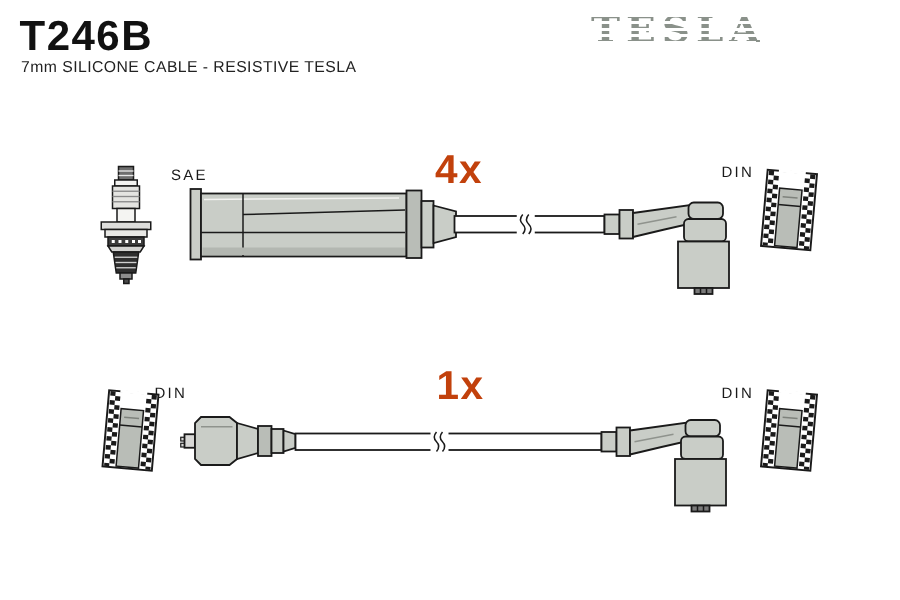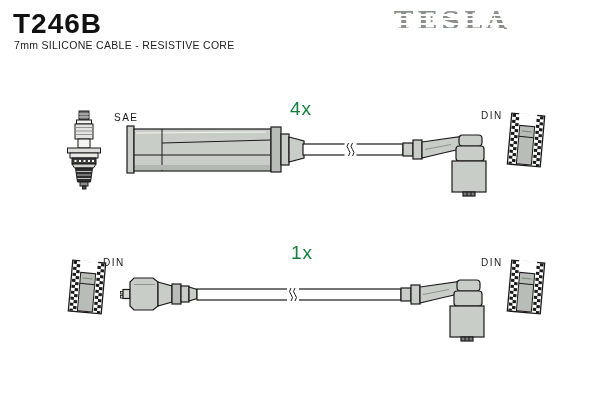--- a/index.html
+++ b/index.html
@@ -26,32 +26,32 @@
     transform:scaleY(0.92);transform-origin:top left;
   }
   .brand-stripes{
     left:394px;top:7px;width:110px;height:30px;
     background:repeating-linear-gradient(180deg,
       rgba(255,255,255,0) 0px, rgba(255,255,255,0) 2.5px,
       #ffffff 2.5px, #ffffff 4.5px);
     pointer-events:none;
   }
   .qty{
-    font-size:19px;font-weight:400;letter-spacing:1px;color:#15803d;
+    font-size:27px;font-weight:700;letter-spacing:1px;color:#c2410c;
   }
   .endlabel{
     font-size:10px;font-weight:500;letter-spacing:1.5px;color:#1a1a1a;
   }
   svg{position:absolute;left:0;top:0;}
 </style>
 </head>
 <body>
 
 <div class="abs part-number">T246B</div>
-<div class="abs subtitle">7mm SILICONE CABLE - RESISTIVE CORE</div>
+<div class="abs subtitle">7mm SILICONE CABLE - RESISTIVE TESLA</div>
 <div class="abs brand">TESLA</div>
 <div class="abs brand-stripes"></div>
 
 <div class="abs endlabel" style="left:114px;top:112px;">SAE</div>
 <div class="abs qty" style="left:290px;top:98px;">4x</div>
 <div class="abs endlabel" style="left:481px;top:110px;">DIN</div>
 
 <div class="abs endlabel" style="left:103px;top:257px;">DIN</div>
 <div class="abs qty" style="left:291px;top:242px;">1x</div>
 <div class="abs endlabel" style="left:481px;top:257px;">DIN</div>

